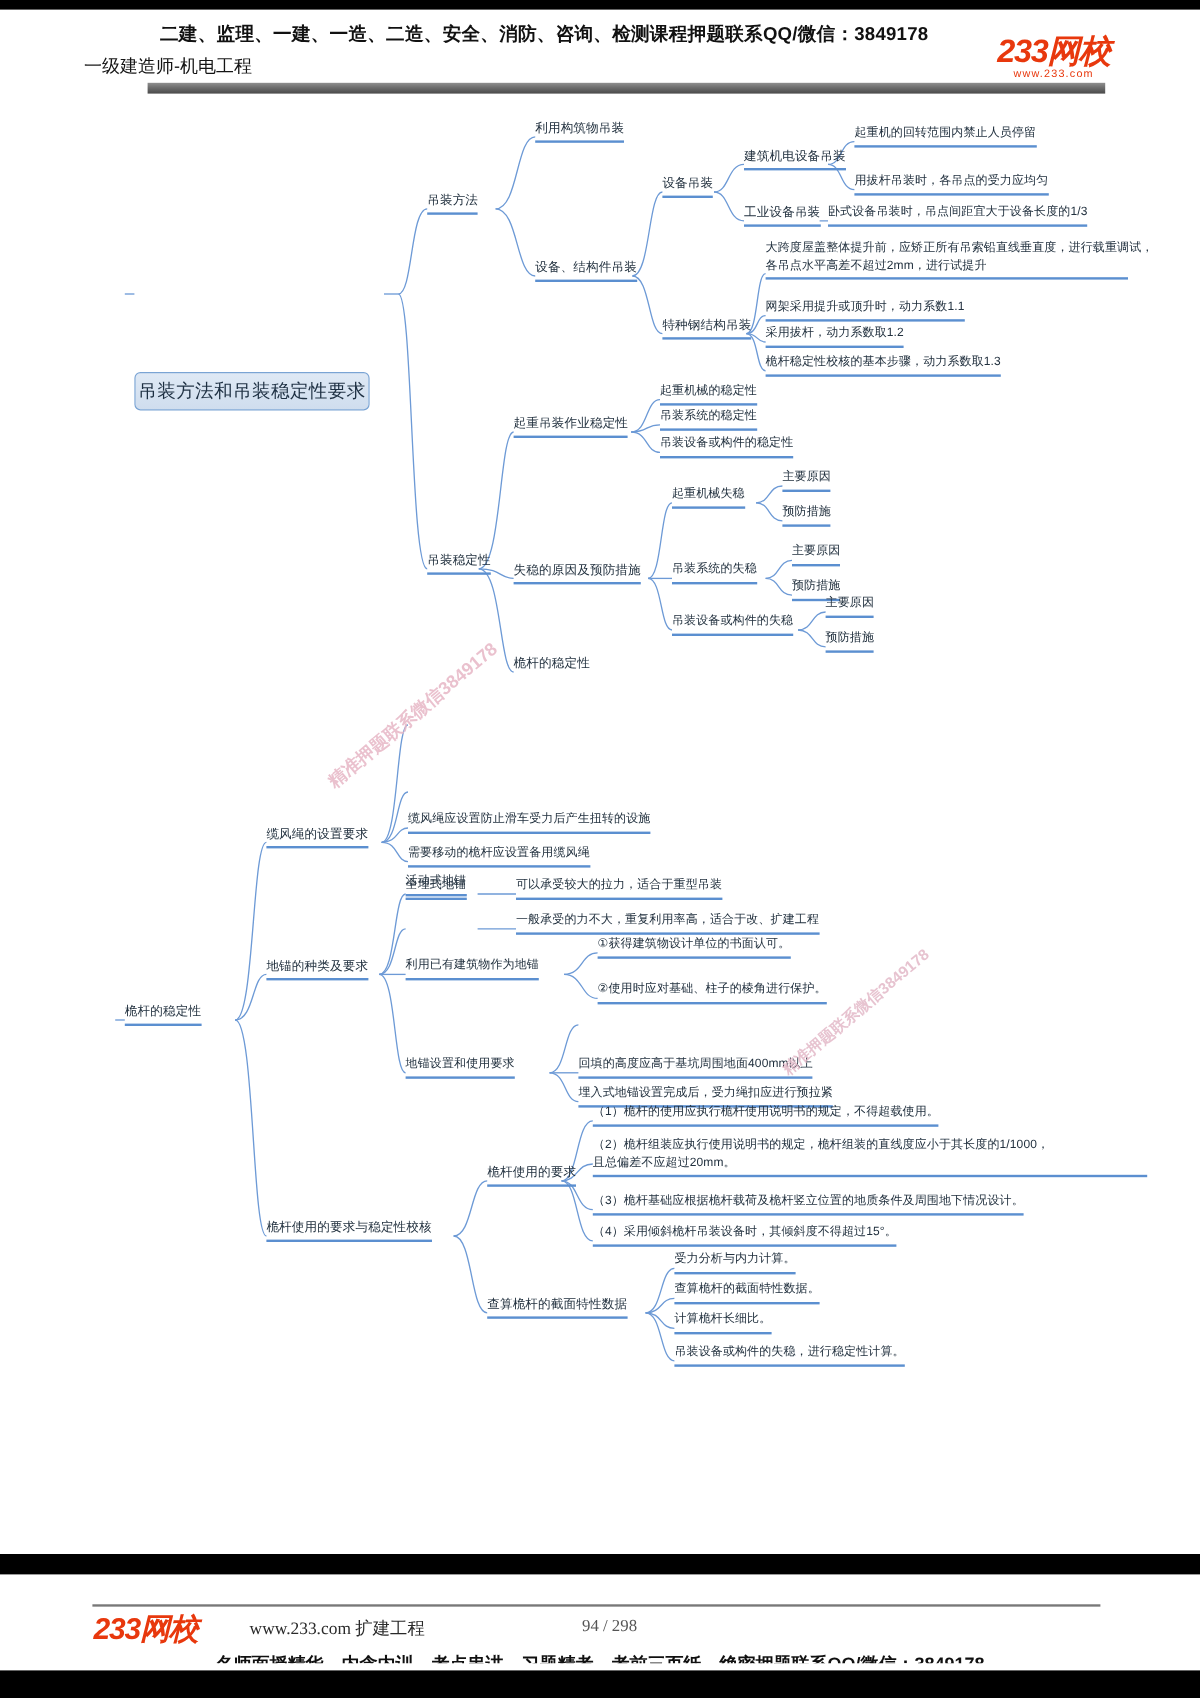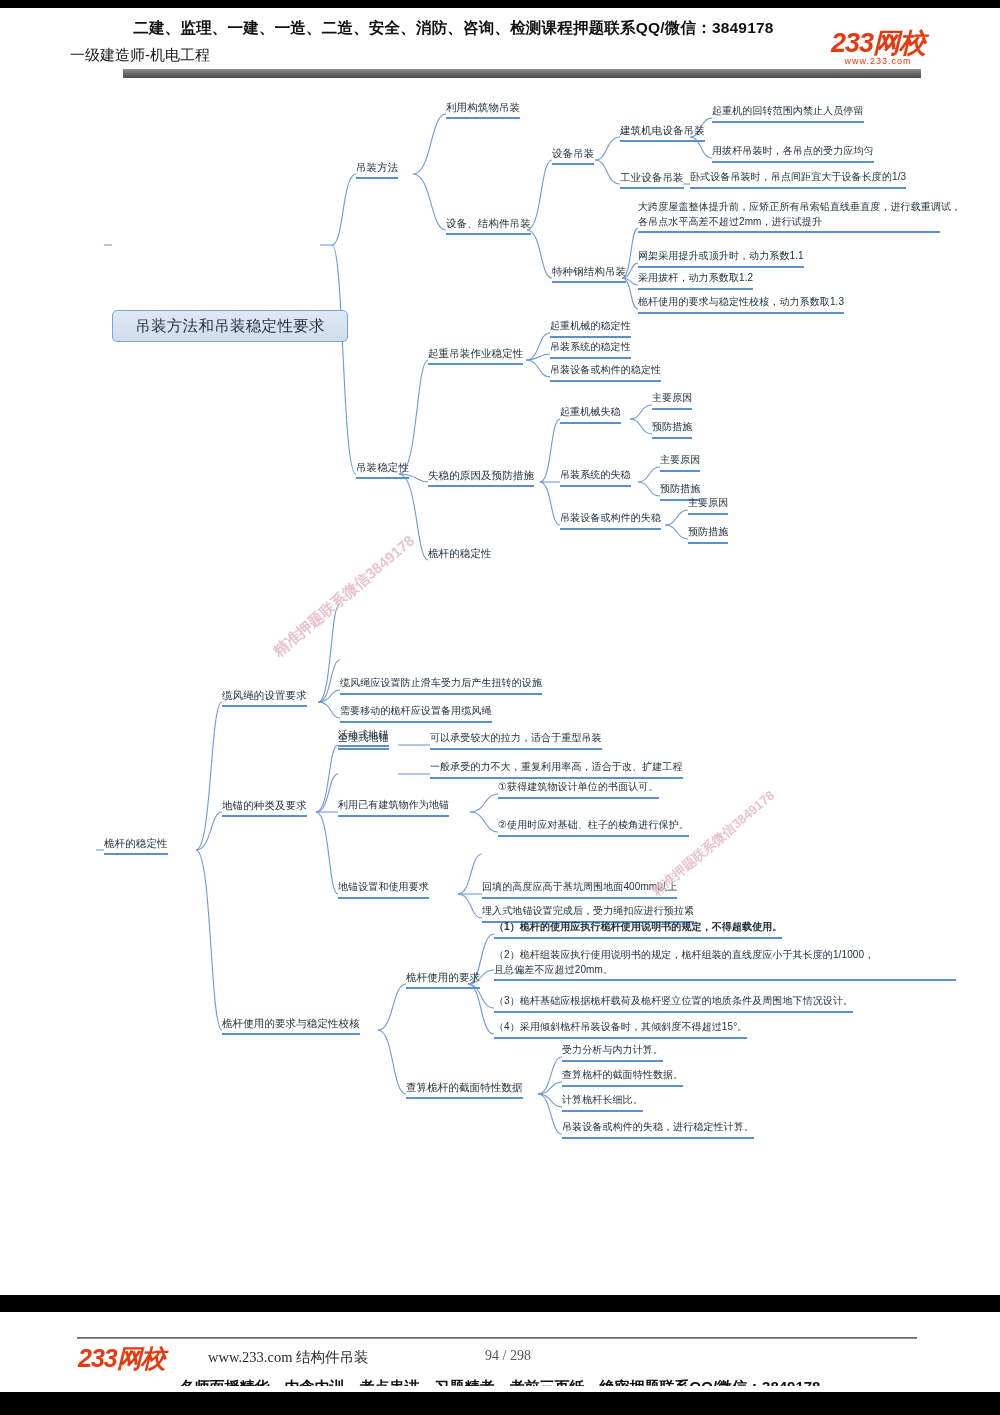--- a/index.html
+++ b/index.html
@@ -74,21 +74,21 @@
     white-space: pre;
     padding-bottom: 2px;
     border-bottom: 2.2px solid #5b8fd0;
     letter-spacing: .1px;
   }
   .node.t10 { font-size: 10px; }
 
   .root {
     position: absolute;
     left: 112px; top: 228px;
-    width: 236px; height: 32px;
+    width: 196px; height: 32px;
     background: linear-gradient(180deg,#dfe9f5 0%, #cfddee 100%);
     border: 1.4px solid #7aa4d4;
     border-radius: 5px;
     display: flex; align-items: center; justify-content: center;
     font-size: 15.5px; color: #1d2f42; letter-spacing: .3px;
     white-space: nowrap;
   }
 
   
   .wm {
@@ -256,21 +256,21 @@
     <div class="node" style="left:620px; top:88px;">工业设备吊装</div>
 
     <div class="node t10" style="left:712px; top:22px;">起重机的回转范围内禁止人员停留</div>
     <div class="node t10" style="left:712px; top:62px;">用拔杆吊装时，各吊点的受力应均匀</div>
     <div class="node t10" style="left:690px; top:88px;">卧式设备吊装时，吊点间距宜大于设备长度的1/3</div>
 
     <div class="node t10" style="left:638px; top:118px; width:302px;">大跨度屋盖整体提升前，应矫正所有吊索铅直线垂直度，进行载重调试，
 各吊点水平高差不超过2mm，进行试提升</div>
     <div class="node t10" style="left:638px; top:167px;">网架采用提升或顶升时，动力系数1.1</div>
     <div class="node t10" style="left:638px; top:189px;">采用拔杆，动力系数取1.2</div>
-    <div class="node t10" style="left:638px; top:213px;">桅杆使用的要求与稳定性校核，动力系数取1.3</div>
+    <div class="node t10" style="left:638px; top:213px;">桅杆稳定性校核的基本步骤，动力系数取1.3</div>
 
     <div class="node" style="left:428px; top:264px;">起重吊装作业稳定性</div>
     <div class="node" style="left:428px; top:386px;">失稳的原因及预防措施</div>
     <div class="node" style="left:428px; top:464px; border-bottom:none;">桅杆的稳定性</div>
 
     <div class="node t10" style="left:550px; top:237px;">起重机械的稳定性</div>
     <div class="node t10" style="left:550px; top:258px;">吊装系统的稳定性</div>
     <div class="node t10" style="left:550px; top:281px;">吊装设备或构件的稳定性</div>
 
     <div class="node t10" style="left:560px; top:323px;">起重机械失稳</div>
@@ -305,34 +305,34 @@
 
     <div class="node t10" style="left:498px; top:698px;">①获得建筑物设计单位的书面认可。</div>
     <div class="node t10" style="left:498px; top:736px;">②使用时应对基础、柱子的棱角进行保护。</div>
 
     <div class="node t10" style="left:482px; top:798px;">回填的高度应高于基坑周围地面400mm以上</div>
     <div class="node t10" style="left:482px; top:822px;">埋入式地锚设置完成后，受力绳扣应进行预拉紧</div>
 
     <div class="node" style="left:406px; top:888px;">桅杆使用的要求</div>
     <div class="node" style="left:406px; top:998px;">查算桅杆的截面特性数据</div>
 
-    <div class="node t10" style="left:494px; top:838px;font-weight:bold;">（1）桅杆的使用应执行桅杆使用说明书的规定，不得超载使用。</div>
+    <div class="node t10" style="left:494px; top:838px;">（1）桅杆的使用应执行桅杆使用说明书的规定，不得超载使用。</div>
     <div class="node t10" style="left:494px; top:866px; width:462px;">（2）桅杆组装应执行使用说明书的规定，桅杆组装的直线度应小于其长度的1/1000，
 且总偏差不应超过20mm。</div>
     <div class="node t10" style="left:494px; top:912px;">（3）桅杆基础应根据桅杆载荷及桅杆竖立位置的地质条件及周围地下情况设计。</div>
     <div class="node t10" style="left:494px; top:938px;">（4）采用倾斜桅杆吊装设备时，其倾斜度不得超过15°。</div>
 
     <div class="node t10" style="left:562px; top:961px;">受力分析与内力计算。</div>
     <div class="node t10" style="left:562px; top:986px;">查算桅杆的截面特性数据。</div>
     <div class="node t10" style="left:562px; top:1011px;">计算桅杆长细比。</div>
     <div class="node t10" style="left:562px; top:1038px;">吊装设备或构件的失稳，进行稳定性计算。</div>
 
     <div class="wm wm2" style="left:660px; top:800px;">精准押题联系微信3849178</div>
 
   </div>
 
   <div class="foot-rule"></div>
   <div class="foot-logo">233网校</div>
-  <div class="foot-copy">www.233.com 结构件吊装</div>
+  <div class="foot-copy">www.233.com 扩建工程</div>
   <div class="foot-page">94 / 298</div>
   <div class="foot-tagline">名师面授精华、内含内训、考点串讲、习题精考、考前三页纸、绝密押题联系QQ/微信：3849178</div>
 
 </div>
 
 </body></html>

